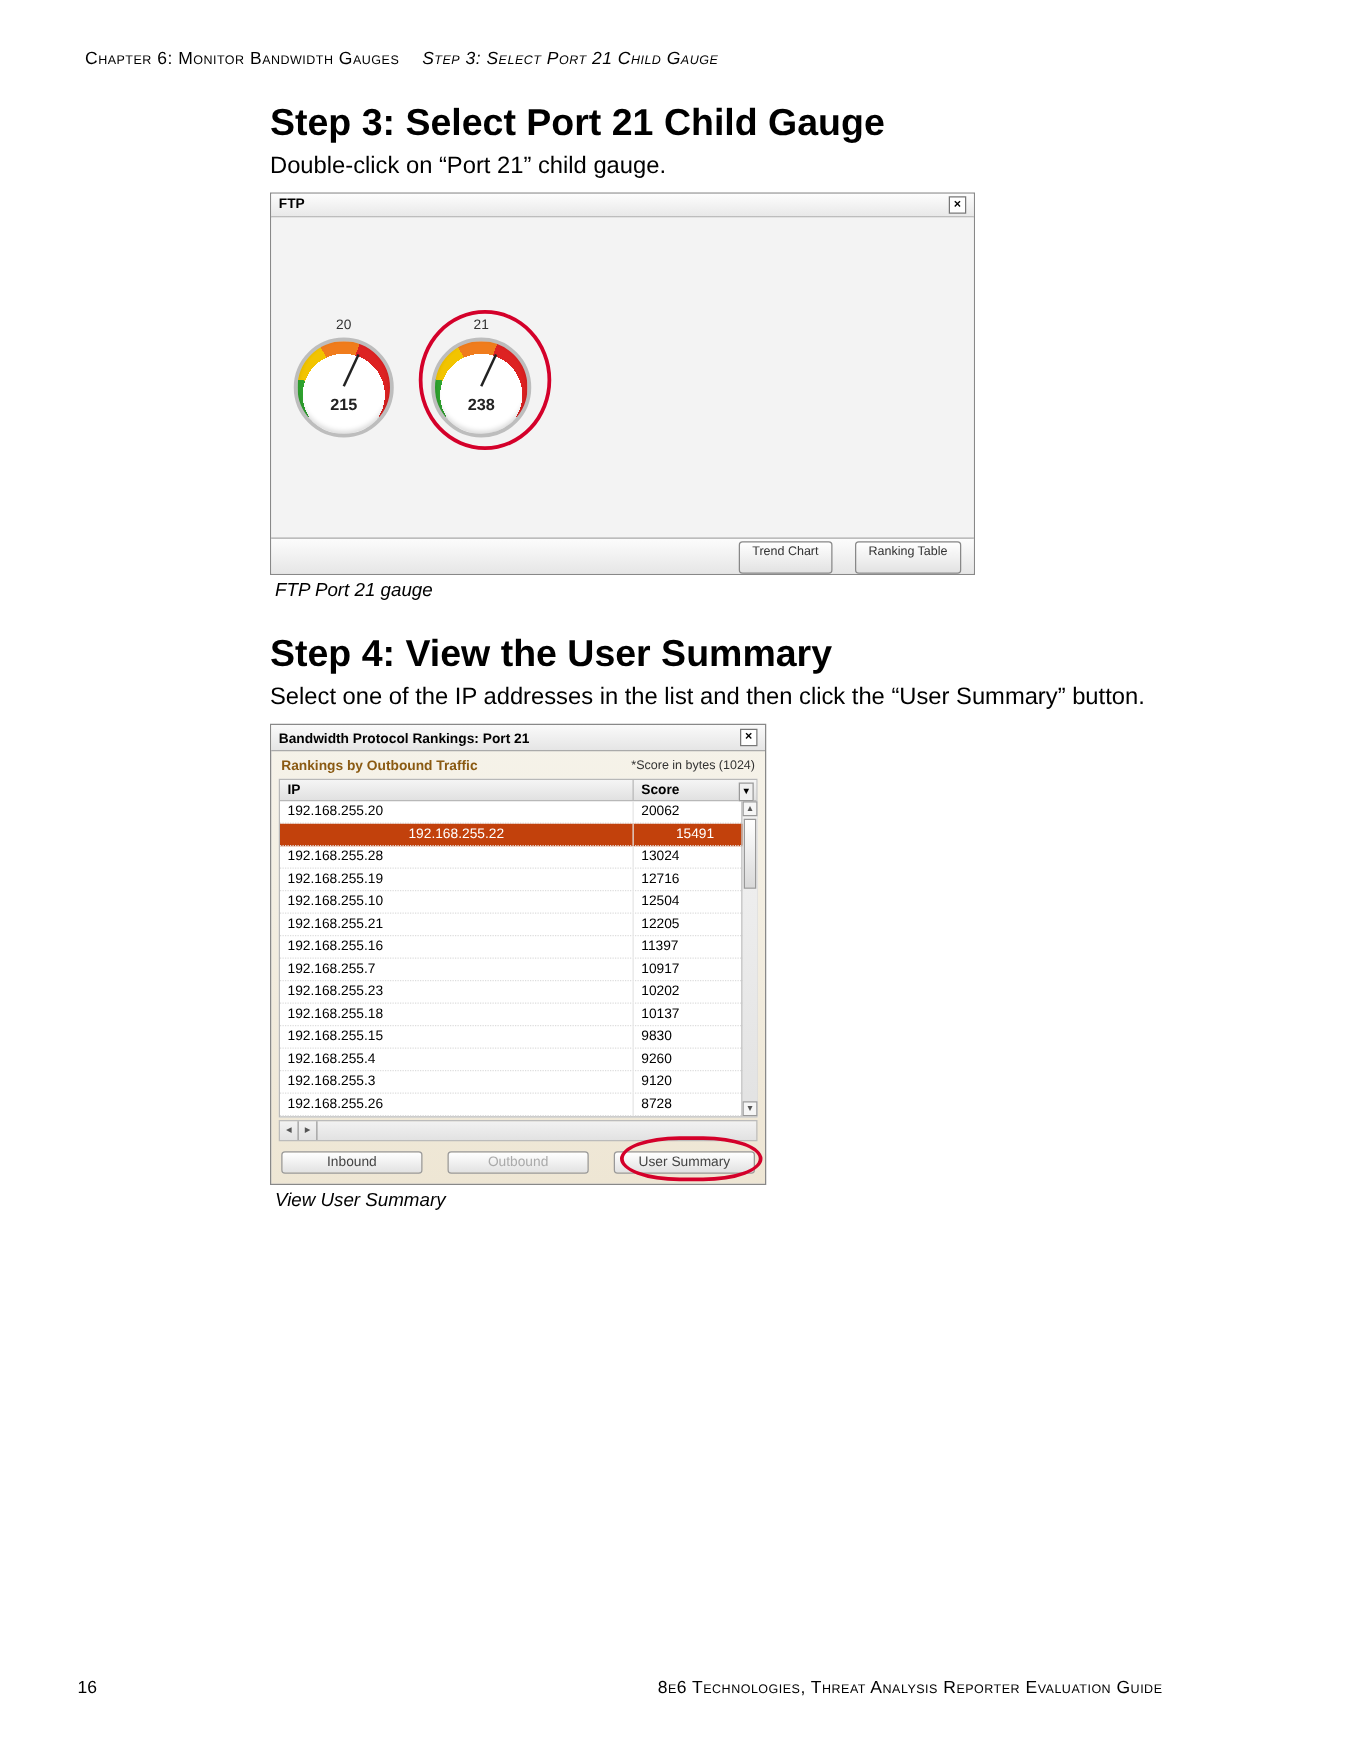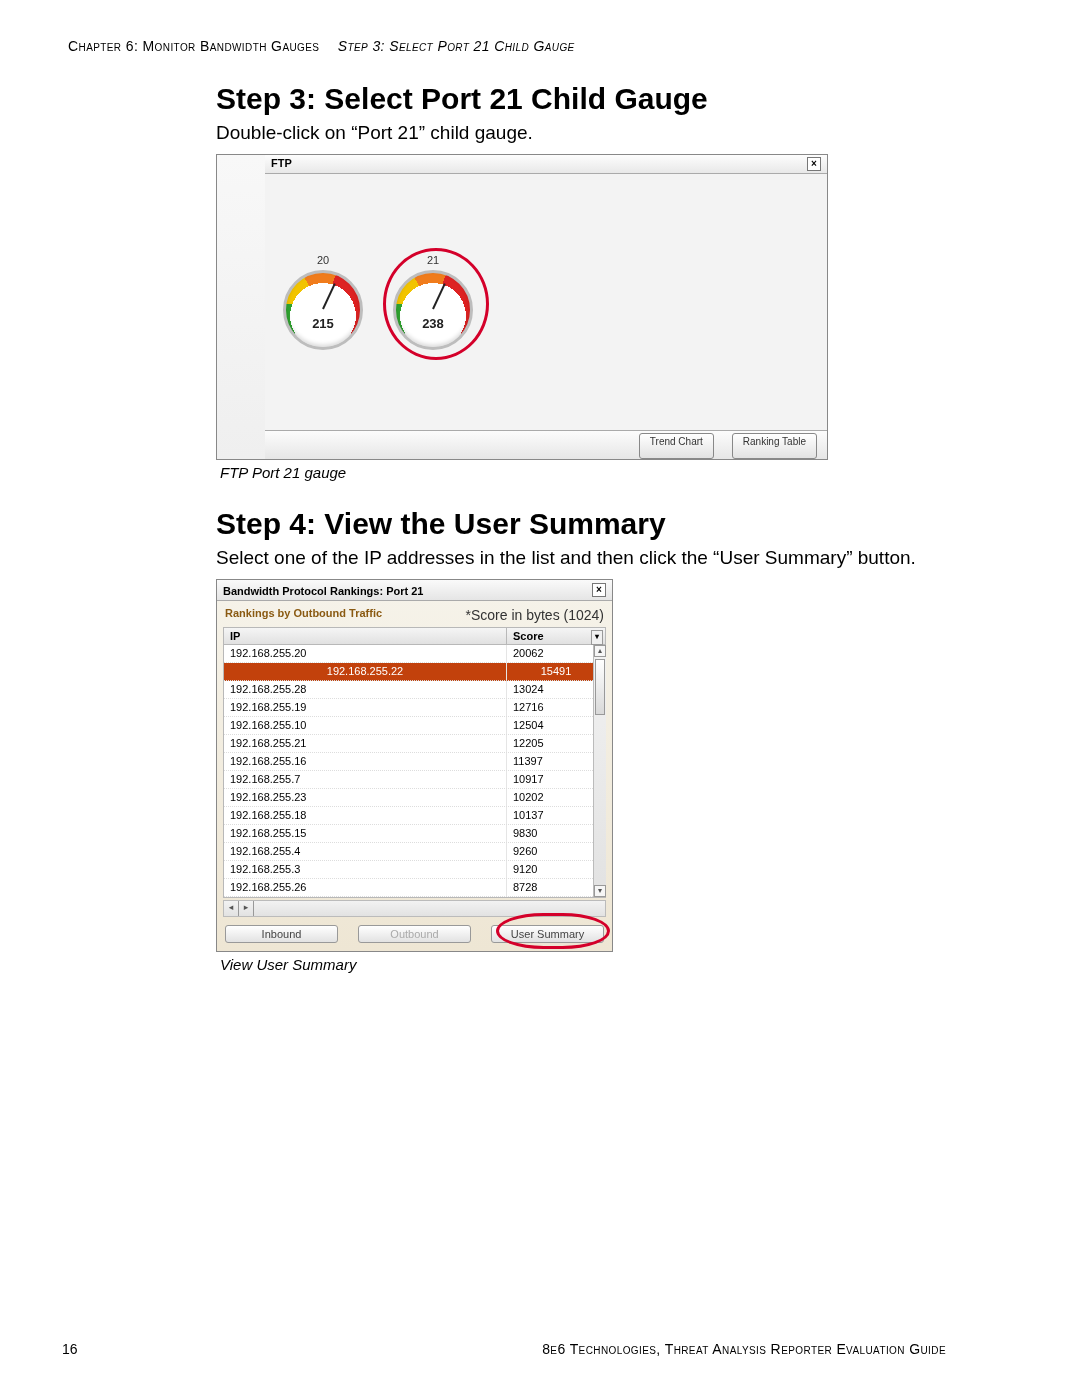--- a/index.html
+++ b/index.html
@@ -48,21 +48,20 @@
     margin: 4px 0 26px 4px;
   }
 
   
   .ftp-panel {
     width: 562px;
     border: 1px solid #888;
     background: linear-gradient(#f8f8f8, #efefef);
     font-family: Arial, sans-serif;
     margin-top: 6px;
-    padding-left: 48px;
   }
   .ftp-title {
     display: flex;
     justify-content: space-between;
     padding: 2px 6px;
     font-size: 11px;
     font-weight: bold;
     border-bottom: 1px solid #aaa;
     background: linear-gradient(#fdfdfd, #e8e8e8);
   }
@@ -164,21 +163,21 @@
     text-align: center;
     background: #fff;
   }
   .rank-sub {
     display: flex;
     justify-content: space-between;
     padding: 6px 8px 4px 8px;
     font-size: 11px;
   }
   .rank-sub .left { font-weight: bold; color: #8a5a12; }
-  .rank-sub .right { font-size: 14px; color: #333; }
+  .rank-sub .right { font-size: 10px; color: #333; }
   .rank-table {
     margin: 0 6px 2px 6px;
     border: 1px solid #b8b8b8;
     font-size: 11px;
     background: #fff;
   }
   .rank-head {
     display: flex;
     background: linear-gradient(#f5f5f5,#e1e1e1);
     border-bottom: 1px solid #b8b8b8;
@@ -262,21 +261,21 @@
     border:3px solid #d4002a;
     border-radius:50%/60%;
     width: 108px; height: 30px;
     right: 2px; bottom: 2px;
     pointer-events:none;
   }
 
   
   .footer {
     position: absolute;
-    left: 62px; right: 62px; bottom: 40px;
+    left: 62px; right: 78px; bottom: 40px;
     display: flex;
     justify-content: space-between;
     font-size: 14px;
   }
   .footer .pg { }
   .footer .book {
     font-variant: small-caps;
     letter-spacing: 0.4px;
   }
 </style>

